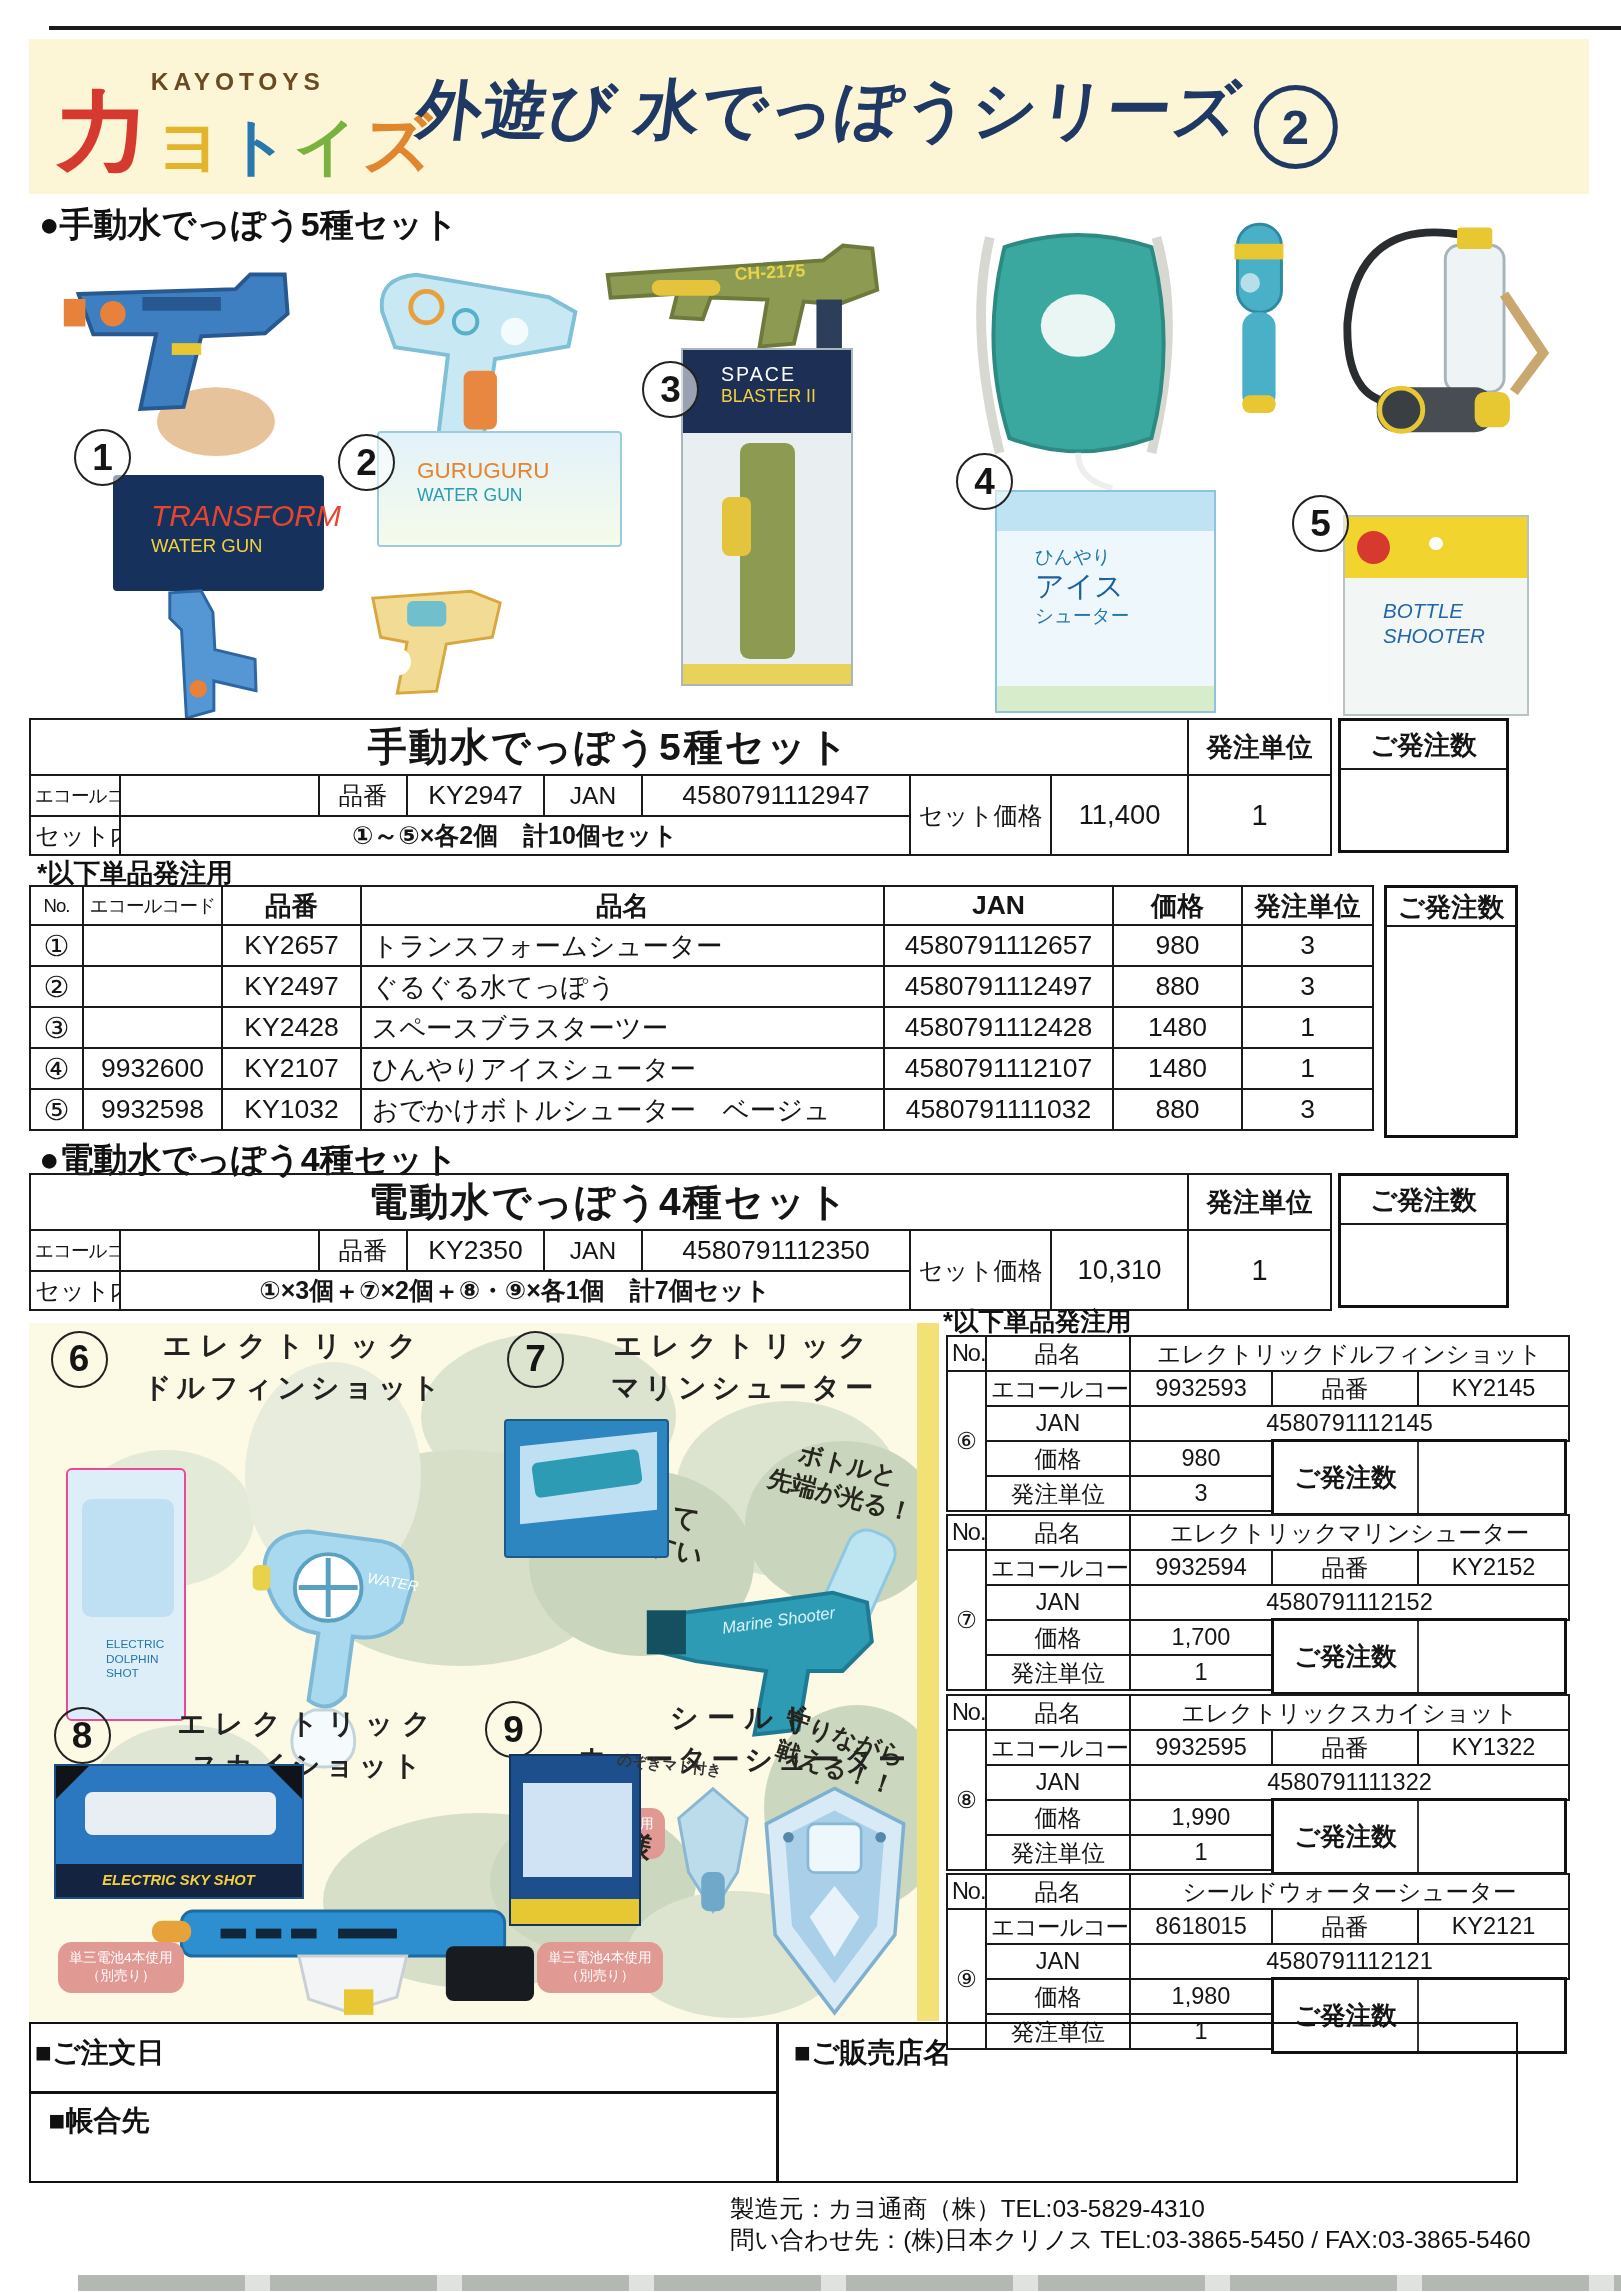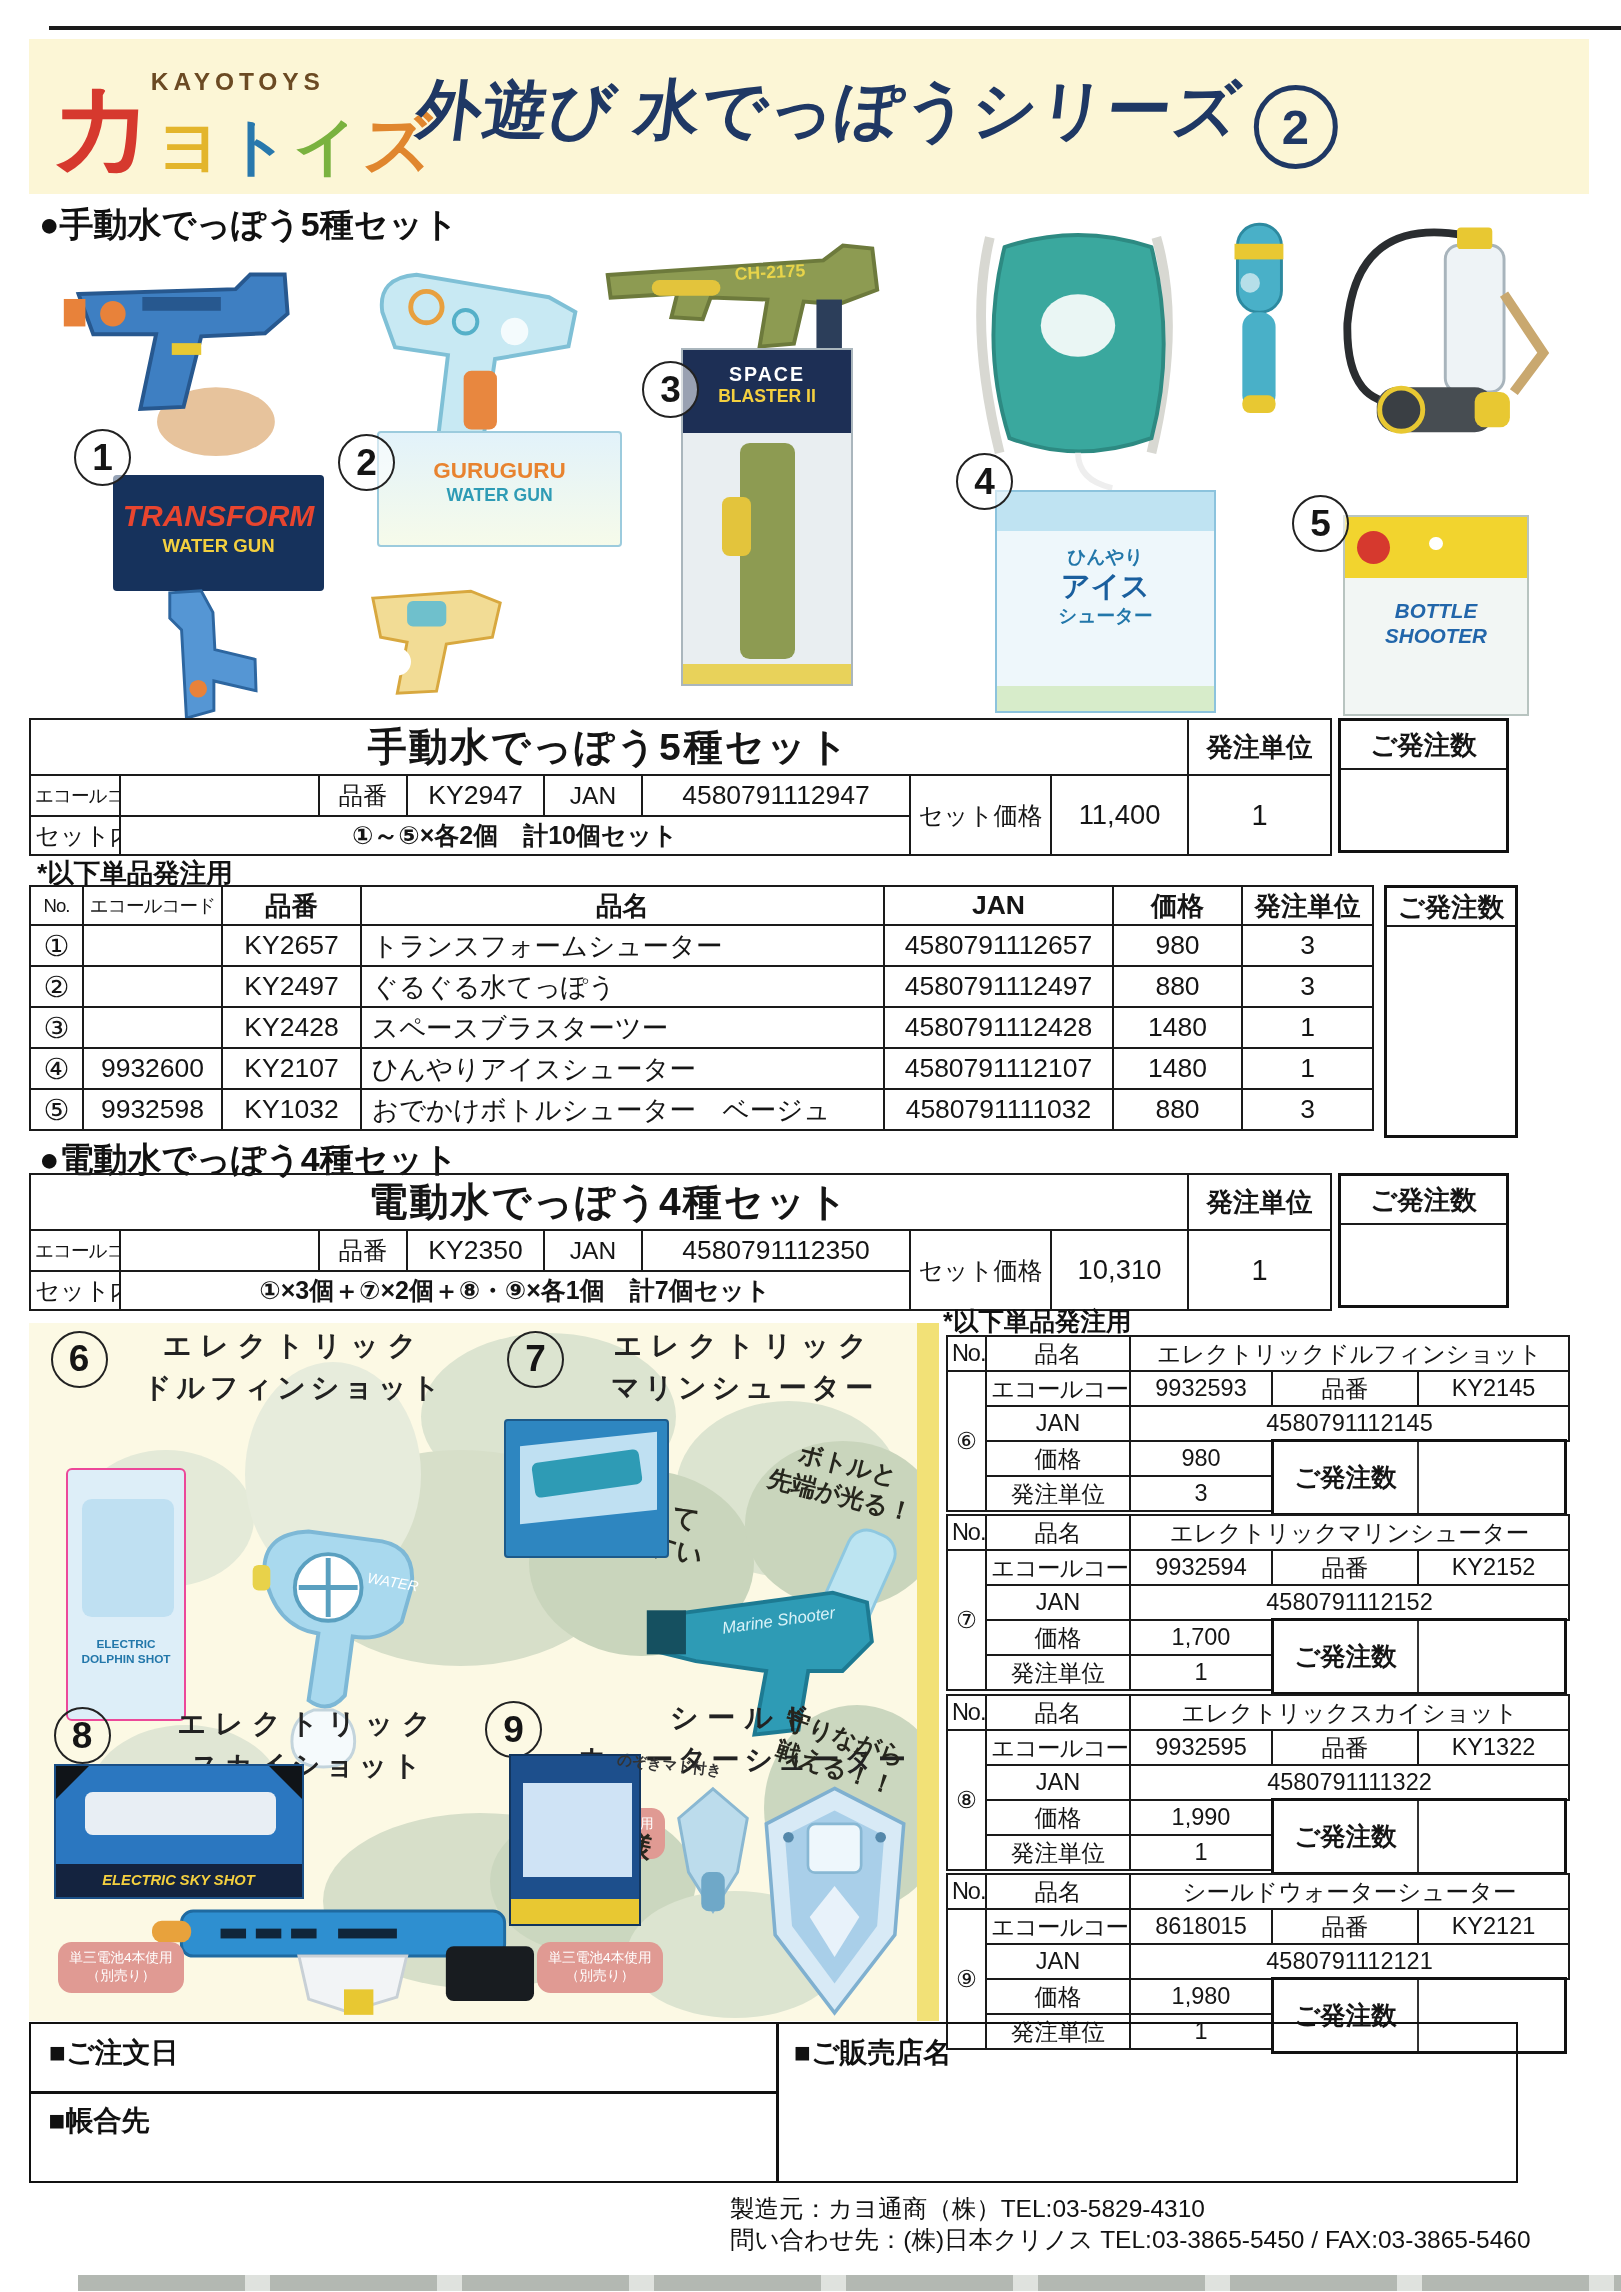--- a/index.html
+++ b/index.html
@@ -49,21 +49,21 @@
   .panel{position:absolute;left:29px;top:1323px;width:890px;height:698px;background:#fcf9e4;overflow:hidden;}
   .ystrip{position:absolute;left:917px;top:1323px;width:21.6px;height:698px;background:#f2e177;}
   .blob{position:absolute;border-radius:50%;}
   .pname{position:absolute;text-align:center;font-weight:700;color:#222;line-height:1.5;}
   .pname .l1{font-size:28px;letter-spacing:8.8px;white-space:nowrap;}
   .pname .l2{font-size:28px;letter-spacing:4.9px;white-space:nowrap;}
   .bubble{position:absolute;text-align:center;font-weight:800;color:#26261d;line-height:1.25;}
   .badge{position:absolute;width:122px;border-radius:13.7px;background:#e09a93;color:#fff;text-align:center;
          font-size:13.7px;line-height:1.35;padding:6.9px 2px;}
   .pkg{position:absolute;box-sizing:border-box;}
-  .pkg .tiny{display:block;text-align:center;font-weight:700;line-height:1.25;}
+  .pkg .tiny{display:block;text-align:left;font-weight:400;line-height:1.25;padding-left:38px;}
   .mini-wrap{position:absolute;left:946px;width:628px;height:182px;}
   .mini-wrap table{left:0;top:0;}
   .mini-wrap td{font-size:23.5px;}
   .mini-qty{position:absolute;left:325px;top:104px;width:290px;height:71px;border:3.9px solid #111;background:#fff;display:flex;}
   .mini-qty .mq-l{width:143px;border-right:2px solid #333;display:flex;align-items:center;justify-content:center;font-size:25.5px;font-weight:600;}
   .mini-qty .mq-b{flex:1;}
   .ghost{border:none;}
   
   .bottom-box{position:absolute;left:29px;top:2022px;width:1485px;height:157px;border:2.9px solid #111;}
   .bb-vline{position:absolute;left:745px;top:0;width:2.9px;height:100%;background:#111;}
@@ -682,21 +682,21 @@
       </table>
     <div class="mini-qty">
       <div class="mq-l">ご発注数</div>
       <div class="mq-b"></div>
     </div>
   </div>
 
   <div class="bottom-box">
     <div class="bb-vline"></div>
     <div class="bb-hline"></div>
-    <div class="bb-label" style="left:18px;top:9.8px;">■ご注文日</div>
+    <div class="bb-label" style="left:4px;top:9.8px;">■ご注文日</div>
     <div class="bb-label" style="left:17.6px;top:78px;">■帳合先</div>
     <div class="bb-label" style="left:763px;top:9.8px;">■ご販売店名</div>
     <div class="abs" style="left:176px;top:4.9px;width:549px;height:57px;"></div>
     <div class="abs" style="left:176px;top:74px;width:549px;height:76px;"></div>
     <div class="abs" style="left:970px;top:4.9px;width:500px;height:145px;"></div>
   </div>
 
   <div class="footer-line" style="left:730px;top:2192px;">製造元：カヨ通商（株）TEL:03-5829-4310</div>
   <div class="footer-line" style="left:730px;top:2223px;">問い合わせ先：(株)日本クリノス TEL:03-3865-5450 / FAX:03-3865-5460</div>
 

